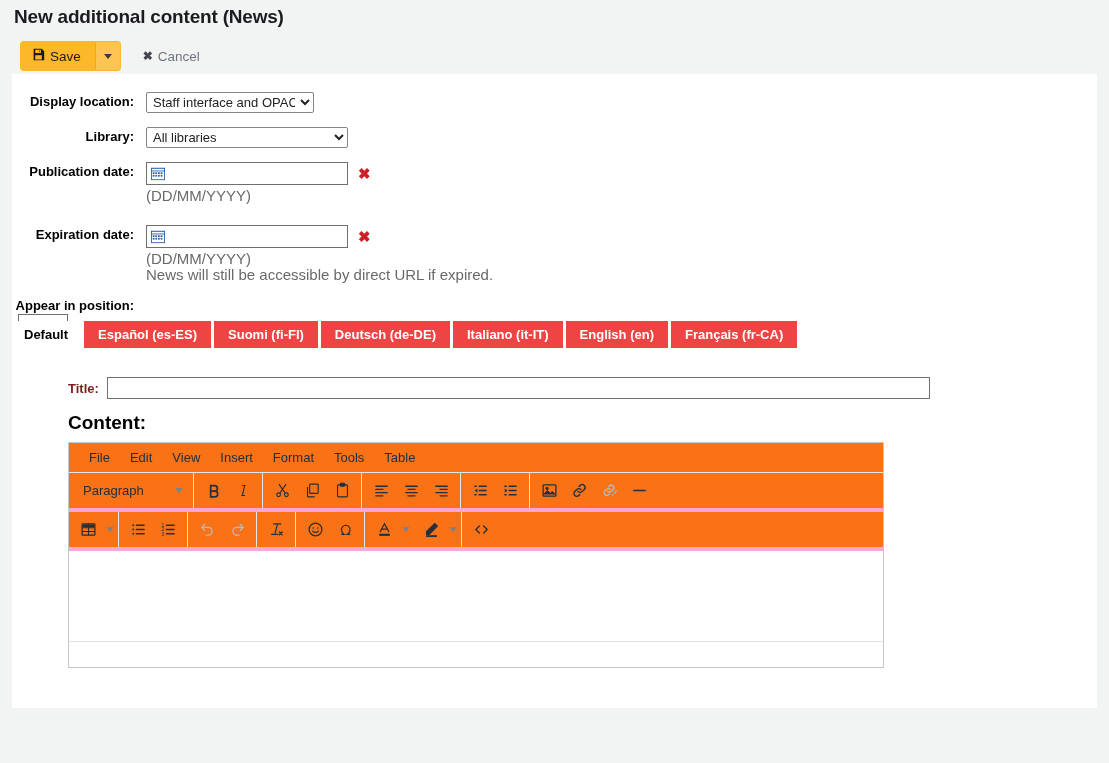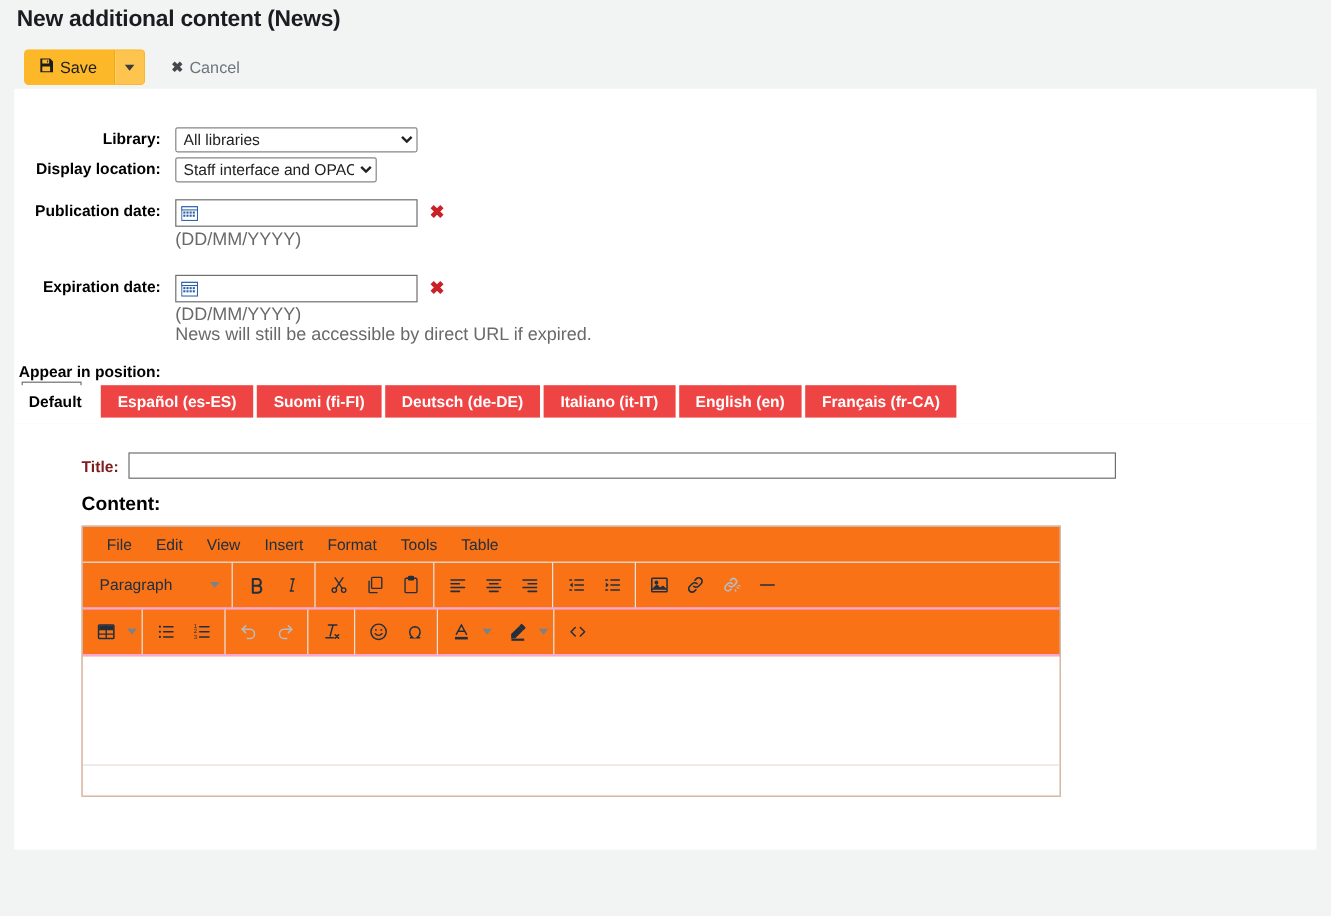--- a/index.html
+++ b/index.html
@@ -165,21 +165,21 @@
   .title-row { display: flex; align-items: center; margin-bottom: 13px; }
   #title-label { font-weight: bold; font-size: 13px; color: #7f1d1d; margin-right: 8px; }
   #title-input {
     width: 823px; height: 22px;
     border: 1px solid #6f6f6f;
     background: #fff;
     font-family: "Liberation Sans", sans-serif;
     font-size: 13px;
     padding: 0 4px;
   }
-  #content-label { font-weight: bold; font-size: 16px; color: #000; margin-bottom: 8px; }
+  #content-label { font-weight: bold; font-size: 19px; color: #000; margin-bottom: 8px; }
 
   
   #editor {
     width: 816px;
     border: 1px solid #c5c9cc;
     background: #f97316;
   }
   #editor-menubar {
     display: flex;
     align-items: center;
@@ -191,21 +191,21 @@
     font-size: 13px;
     color: #222f3e;
     padding: 0 10px;
     line-height: 28px;
     cursor: pointer;
   }
   .tb-row {
     display: flex;
     align-items: center;
     height: 39px;
-    border-bottom: 2px solid #f9a8d4;
+    border-bottom: 4px solid #f9a8d4;
   }
   .tb-group {
     display: flex;
     align-items: center;
     height: 100%;
     padding: 0 4px;
     border-right: 1px solid #e3e6e8;
   }
   .tb-group:last-child { border-right: none; }
   .tb-btn {
@@ -266,34 +266,34 @@
     </div>
   </div>
   <a id="cancel-button">
     <span class="x-glyph">✖</span>
     <span>Cancel</span>
   </a>
 </div>
 
 <div class="panel" id="panel-fields">
 
+  <div class="form-row">
+    <div class="form-label">Display location:</div>
+    <div class="form-field">
+      <select id="display-location-select">
+        <option>Staff interface and OPAC</option>
+      </select>
+    </div>
+  </div>
+
   <div class="form-row" style="margin-top:14px;">
     <div class="form-label">Library:</div>
     <div class="form-field">
       <select id="library-select">
         <option>All libraries</option>
-      </select>
-    </div>
-  </div>
-
-  <div class="form-row">
-    <div class="form-label">Display location:</div>
-    <div class="form-field">
-      <select id="display-location-select">
-        <option>Staff interface and OPAC</option>
       </select>
     </div>
   </div>
 
   <div class="form-row" style="margin-top:14px;">
     <div class="form-label">Publication date:</div>
     <div class="form-field">
       <div class="date-wrap">
         <div class="date-input">
           <span>

